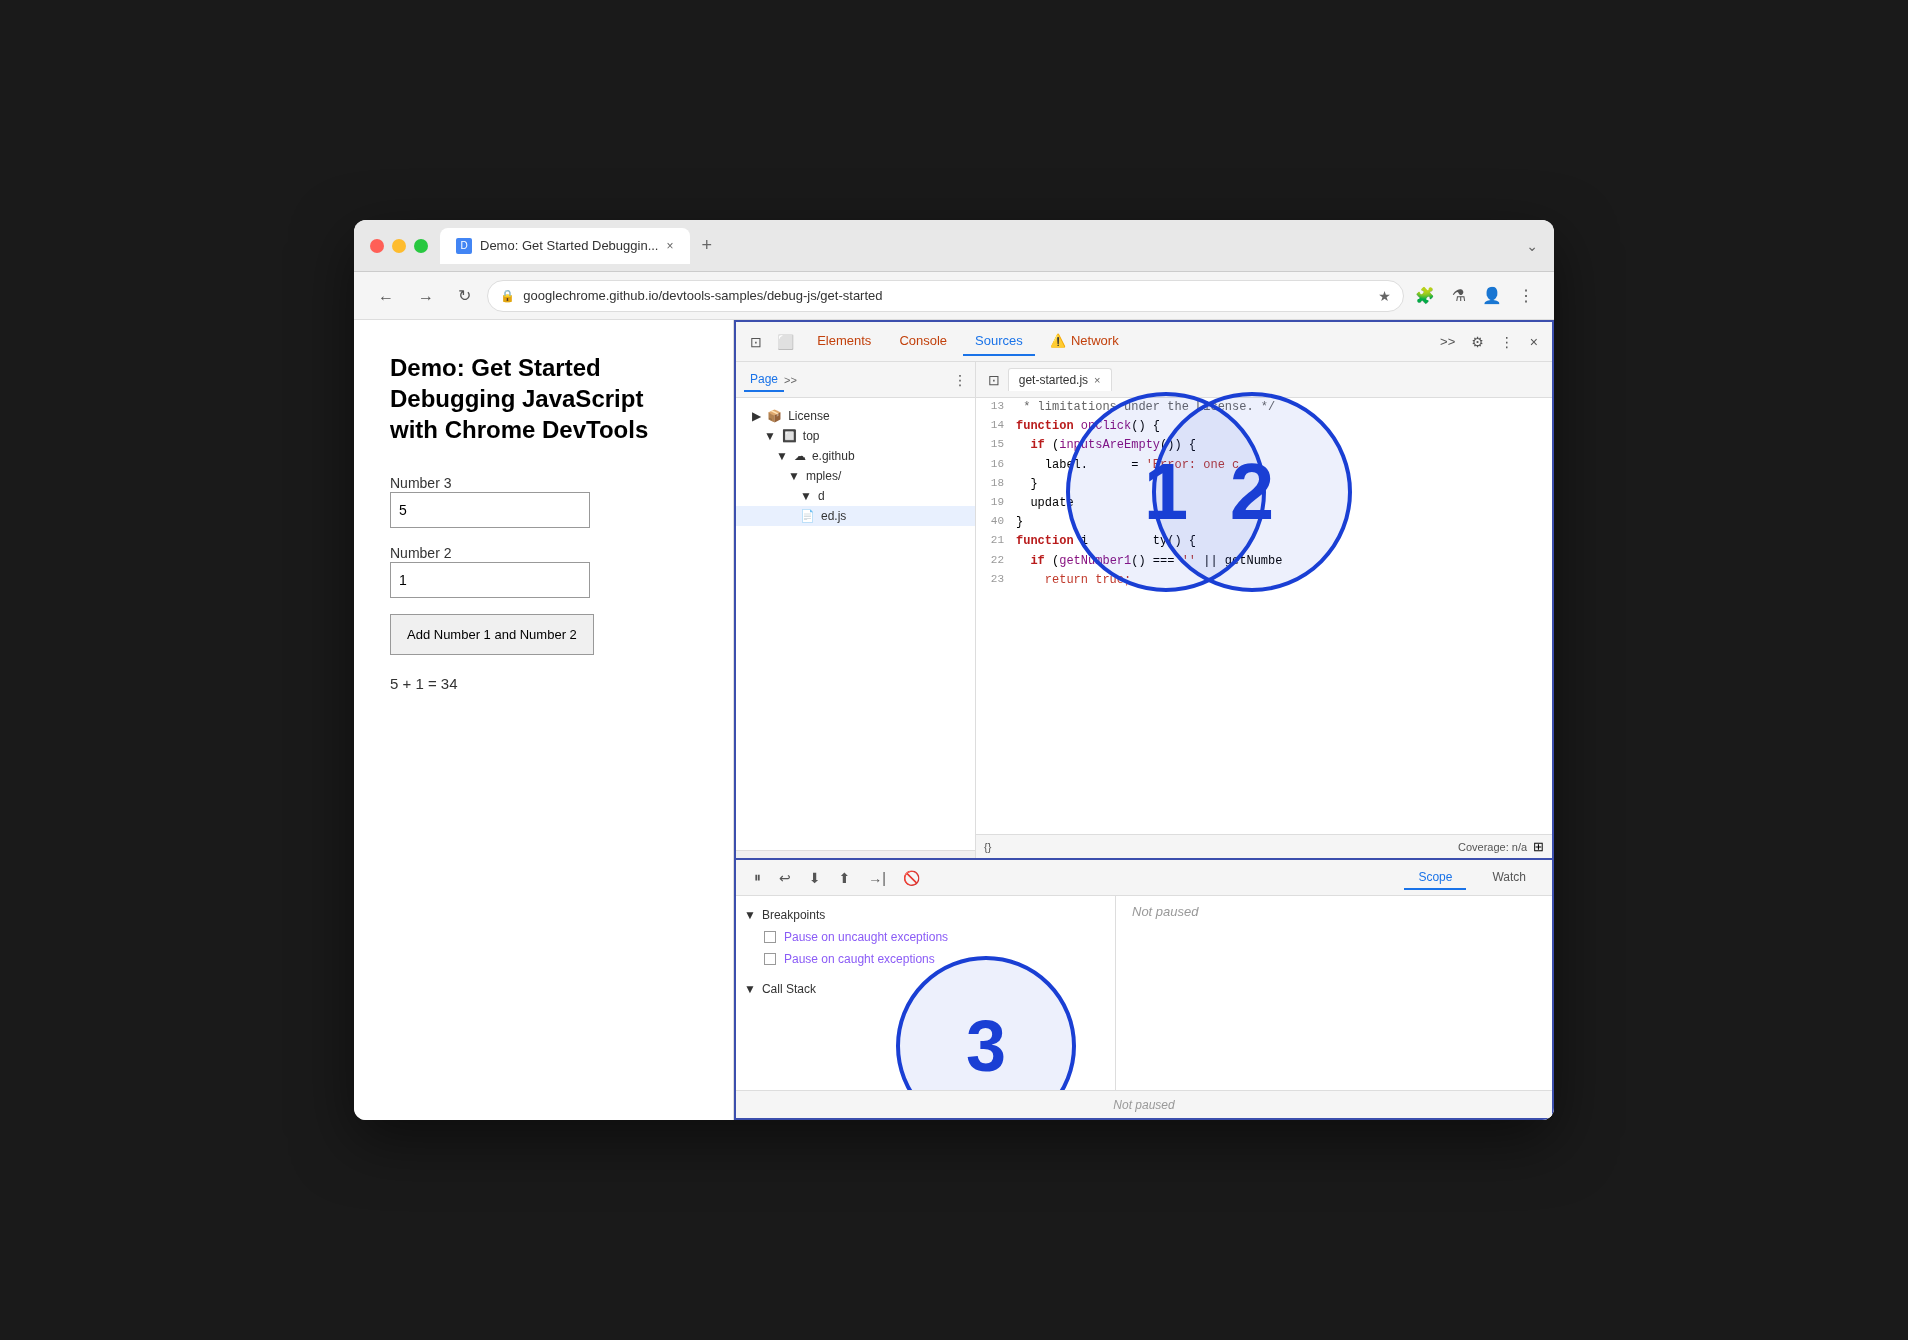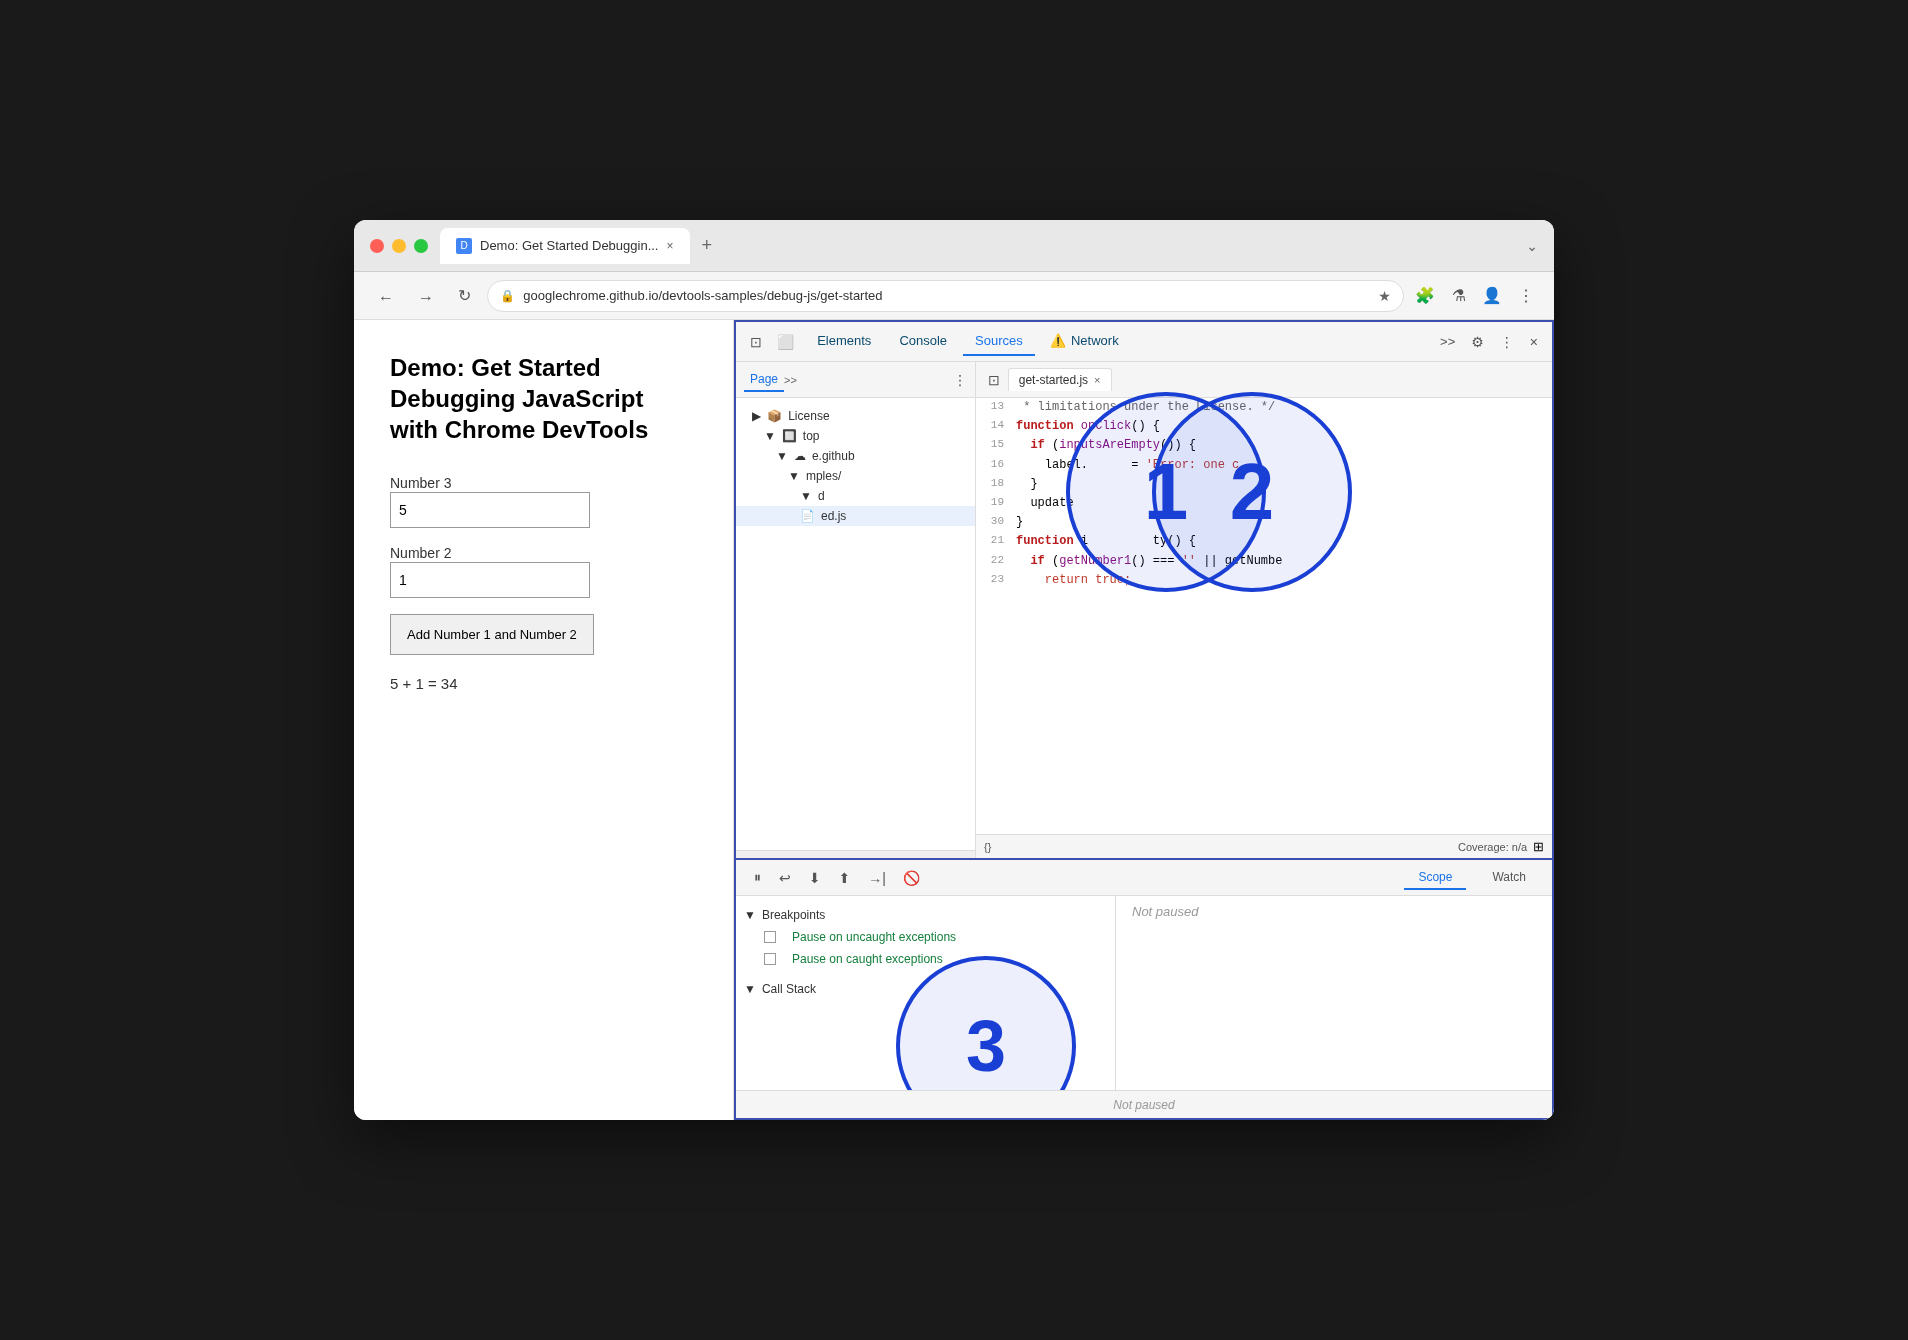--- a/index.html
+++ b/index.html
@@ -221,21 +221,21 @@
       border: none;
       padding: 4px 6px;
       cursor: pointer;
       font-size: 14px;
       color: #555;
       border-radius: 3px;
     }
     .dt-tab {
       padding: 6px 12px;
       font-size: 13px;
-      color: #0c4a6e;
+      color: #c2410c;
       cursor: pointer;
       border-bottom: 2px solid transparent;
     }
     .dt-tab.active {
       color: #1a73e8;
       border-bottom: 2px solid #1a73e8;
     }
     .dt-tab.warning {
       display: flex;
       align-items: center;
@@ -498,23 +498,23 @@
       align-items: center;
       gap: 6px;
       padding: 4px 0;
       font-weight: 500;
       color: #333;
       cursor: pointer;
     }
     .bp-item {
       display: flex;
       align-items: center;
-      gap: 16px;
+      gap: 8px;
       padding: 4px 4px 4px 20px;
-      color: #15803d;
+      color: #8b5cf6;
     }
     .bp-checkbox {
       width: 12px;
       height: 12px;
       border: 1px solid #999;
       flex-shrink: 0;
     }
 
     .scope-panel {
       flex: 1;
@@ -694,21 +694,21 @@
               </div>
               <div class="code-line">
                 <span class="line-number">18</span>
                 <span class="line-content">  }</span>
               </div>
               <div class="code-line">
                 <span class="line-number">19</span>
                 <span class="line-content">  update</span>
               </div>
               <div class="code-line">
-                <span class="line-number">30</span>
+                <span class="line-number">40</span>
                 <span class="line-content">}</span>
               </div>
               <div class="code-line">
                 <span class="line-number">21</span>
                 <span class="line-content"><span class="kw-blue">function</span> i         ty() {</span>
               </div>
               <div class="code-line">
                 <span class="line-number">22</span>
                 <span class="line-content">  <span class="kw-blue">if</span> (<span class="kw-purple">getNumber1</span>() === <span class="kw-orange">''</span> || getNumbe</span>
               </div>

